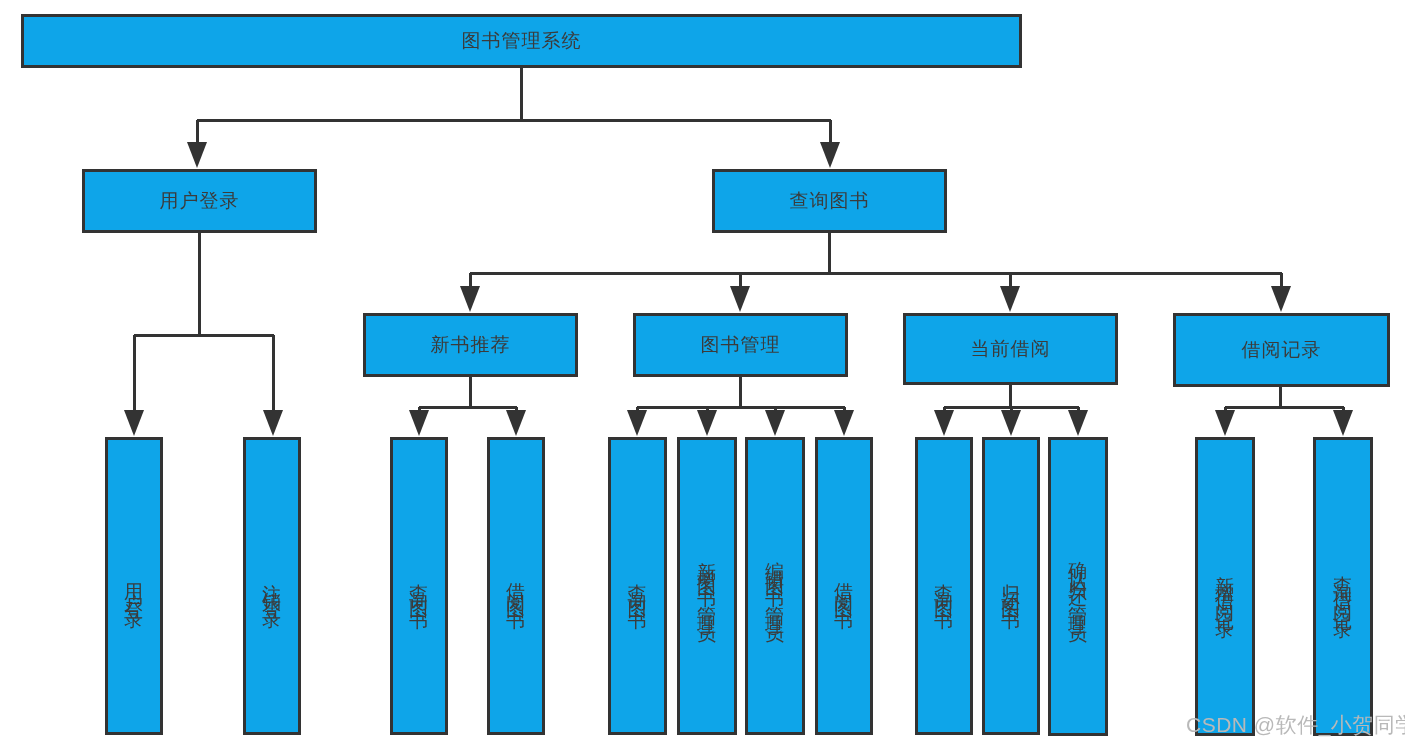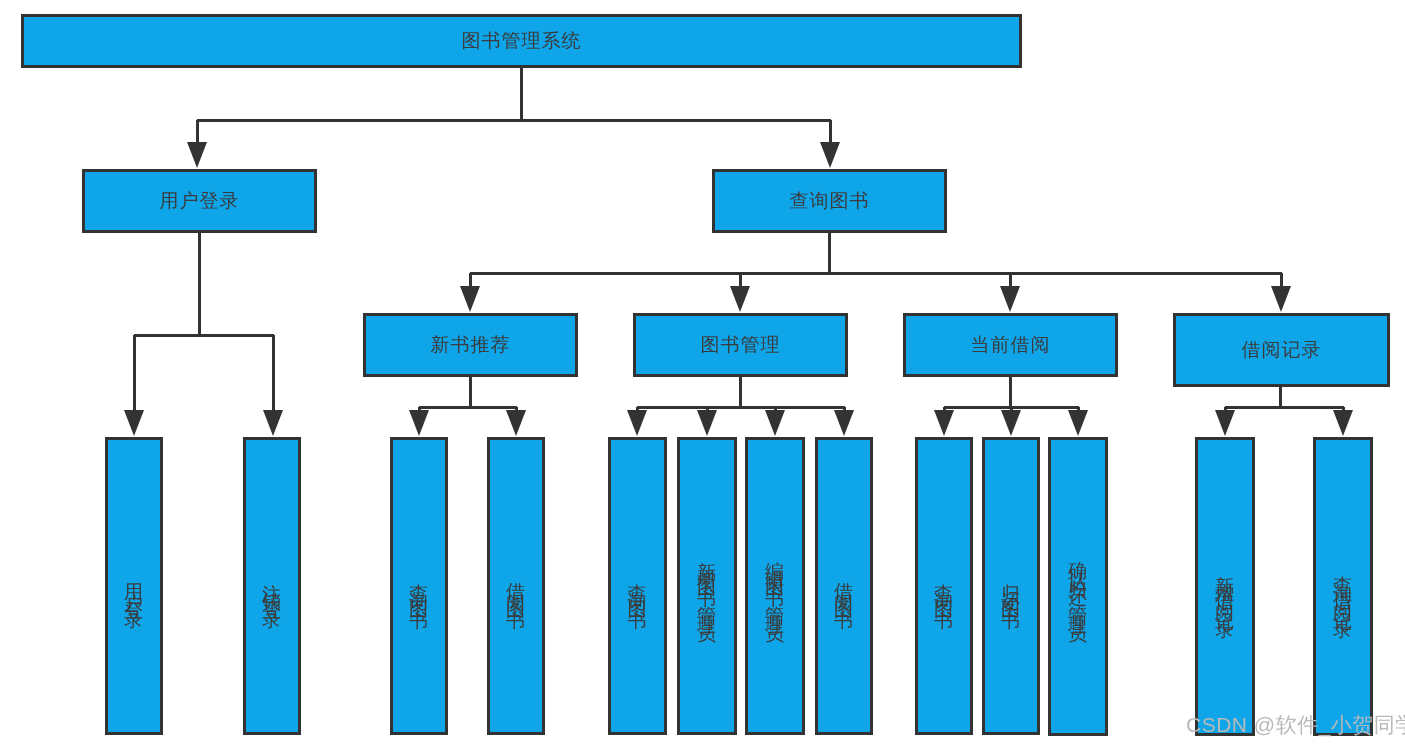--- a/index.html
+++ b/index.html
@@ -121,21 +121,21 @@
       </div>
       <div class="node" style="left: 712px; top: 169px; width: 235px; height: 64px;">
         <span>查询图书</span>
       </div>
       <div class="node" style="left: 363px; top: 313px; width: 215px; height: 64px;">
         <span>新书推荐</span>
       </div>
       <div class="node" style="left: 633px; top: 313px; width: 215px; height: 64px;">
         <span>图书管理</span>
       </div>
-      <div class="node" style="left: 903px; top: 313px; width: 215px; height: 64px;">
+      <div class="node" style="left: 903px; top: 313px; width: 215px; height: 72px;">
         <span>当前借阅</span>
       </div>
       <div class="node" style="left: 1173px; top: 313px; width: 217px; height: 74px;">
         <span>借阅记录</span>
       </div>
       <div class="node v" style="left: 105px; top: 437px; width: 58px; height: 298px;">
         <span>用户登录</span>
       </div>
       <div class="node v" style="left: 243px; top: 437px; width: 58px; height: 298px;">
         <span>注销登录</span>

